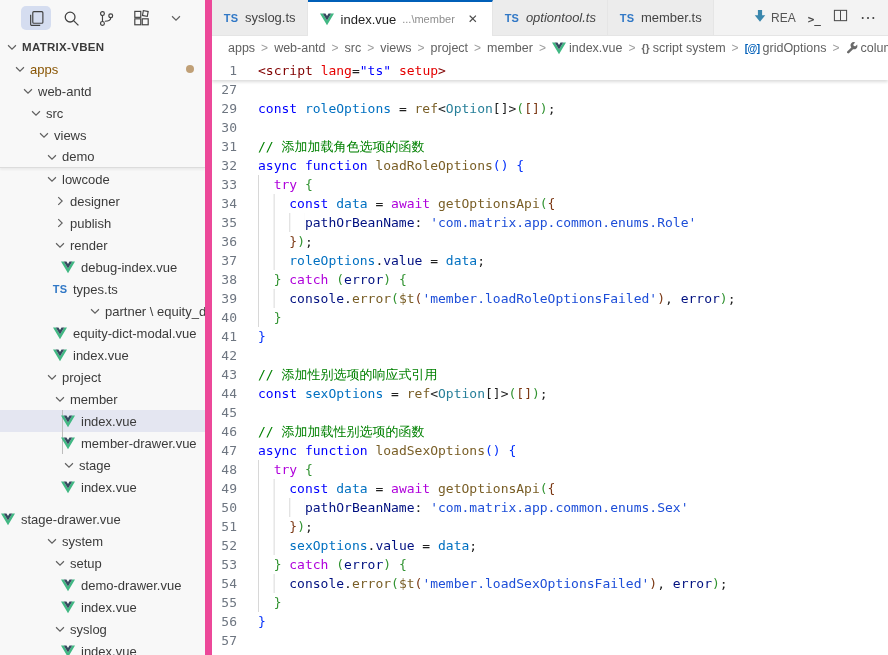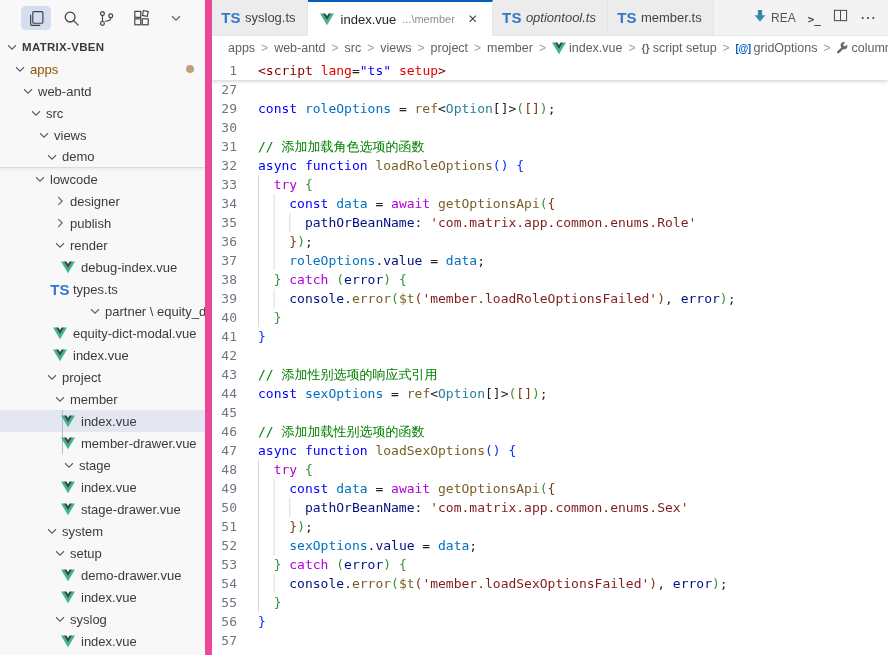--- a/index.html
+++ b/index.html
@@ -16,21 +16,21 @@
   .trow { height:22px; display:flex; align-items:center; position:relative; white-space:nowrap; cursor:pointer; }
   .trow.sel { background:#e4e6f1; }
   .trow.root .tlabel { font-weight:bold; font-size:11.5px; letter-spacing:.3px; }
   .trow.stickyend { border-bottom:1px solid #dcdcdc; box-shadow:0 2px 2px rgba(0,0,0,.05); }
   .trow.guide::before { content:''; position:absolute; left:62px; top:0; bottom:0; width:1px; background:#bdbdbd; }
   .chev { width:16px; height:16px; display:inline-flex; align-items:center; justify-content:center; flex:0 0 16px; }
   .ficon { width:16px; height:16px; display:inline-flex; align-items:center; justify-content:center; flex:0 0 16px; margin-right:3px; position:relative; z-index:1; }
   .tlabel { margin-left:2px; }
   .tlabel.mod { color:#895503; }
   .dot { position:absolute; right:11px; width:8px; height:8px; border-radius:50%; background:#c0a077; }
-  .tsbadge { font-weight:bold; font-size:15px; color:#3178c6; letter-spacing:.2px; }
+  .tsbadge { font-weight:bold; font-size:11px; color:#3178c6; letter-spacing:.2px; }
 
   
   .egroup { flex:1; display:flex; flex-direction:column; min-width:0; }
   .tabbar { height:36px; background:#f3f3f3; display:flex; align-items:stretch; border-bottom:1px solid #e5e5e5; }
   .tab { display:flex; align-items:center; gap:6px; padding:0 11px; background:#ececec; border-right:1px solid #e5e5e5; font-size:13px; color:#444; cursor:pointer; position:relative; }
   .tab .tlab { white-space:nowrap; }
   .tab.preview .tlab { font-style:italic; }
   .tab.active { background:#fff; color:#1f1f1f; border-top:2px solid #005fb8; margin-bottom:-1px; z-index:2; }
   .tab .suffix { font-size:11px; color:#8d8d8d; }
   .tab .x { font-size:12px; color:#4a4a4a; margin-left:4px; padding:1px 3px; border-radius:4px; }
@@ -49,21 +49,21 @@
   
   .code { flex:1; background:#fff; overflow:hidden; font-family:"DejaVu Sans Mono", monospace; font-size:13px; }
   .cl { display:flex; height:19px; line-height:19px; white-space:pre; }
   .ln { width:46px; flex:0 0 46px; text-align:right; padding-right:21px; color:#6e7681; }
   .sticky { position:relative; z-index:3; background:#fff; box-shadow:0 2px 3px rgba(0,0,0,.14); height:20px; padding-top:1px; }
   .indent { display:inline-block; height:100%;
     background:linear-gradient(to right,#d8d8d8 1px,transparent 1px); background-size:2ch 100%; }
   .tk-tag{color:#800000}.tk-attr{color:#e50000}.tk-avl{color:#0000ff}
   .tk-kw{color:#0000ff}.tk-ct{color:#af00db}.tk-fn{color:#795e26}
   .tk-v{color:#001080}.tk-cv{color:#0070c1}.tk-ty{color:#267f99}
-  .tk-s{color:#7f1d1d}.tk-c{color:#008000}
+  .tk-s{color:#1d4ed8}.tk-c{color:#008000}
   .tk-b1{color:#0431fa}.tk-b2{color:#319331}.tk-b3{color:#7b3814}.tk-pl{color:#1f1f1f}
 </style>
 </head>
 <body>
 
 <div class="app">
   <aside class="sidebar">
     <div class="activity" id="activity">
         <span class="abtn active">
           <svg width="17" height="17" viewBox="0 0 16 16" fill="none" stroke="#424242" stroke-width="1.1">
@@ -142,21 +142,21 @@
           <span class="tlabel">views</span>
         </div>
         <div class="trow stickyend" style="padding-left: 44px;">
           <span class="chev">
             <svg width="14" height="14" viewBox="0 0 16 16" fill="none" stroke="#5f5f5f" stroke-width="1.3">
               <path d="M3.5 6l4.5 4.5L12.5 6"></path>
             </svg>
           </span>
           <span class="tlabel">demo</span>
         </div>
-        <div class="trow" style="padding-left: 32px;">
+        <div class="trow" style="padding-left: 44px;">
           <span class="chev">
             <svg width="14" height="14" viewBox="0 0 16 16" fill="none" stroke="#5f5f5f" stroke-width="1.3">
               <path d="M3.5 6l4.5 4.5L12.5 6"></path>
             </svg>
           </span>
           <span class="tlabel">lowcode</span>
         </div>
         <div class="trow" style="padding-left: 52px;">
           <span class="chev">
             <svg width="14" height="14" viewBox="0 0 16 16" fill="none" stroke="#5f5f5f" stroke-width="1.3">
@@ -266,21 +266,21 @@
         </div>
         <div class="trow" style="padding-left: 60px;">
           <span class="ficon">
             <svg width="14" height="13" viewBox="0 0 24 21">
               <path d="M0 0l12 20.5L24 0h-4.8L12 12.2 4.7 0z" fill="#41b883"></path>
               <path d="M4.7 0L12 12.2 19.2 0h-4.6L12 4.3 9.3 0z" fill="#35495e"></path>
             </svg>
           </span>
           <span class="tlabel">index.vue</span>
         </div>
-        <div class="trow" style="padding-left: 60px;">
+        <div class="trow" style=" margin-top: 10px;">
           <span class="ficon">
             <svg width="14" height="13" viewBox="0 0 24 21">
               <path d="M0 0l12 20.5L24 0h-4.8L12 12.2 4.7 0z" fill="#41b883"></path>
               <path d="M4.7 0L12 12.2 19.2 0h-4.6L12 4.3 9.3 0z" fill="#35495e"></path>
             </svg>
           </span>
           <span class="tlabel">stage-drawer.vue</span>
         </div>
         <div class="trow" style="padding-left: 44px;">
           <span class="chev">
@@ -419,21 +419,21 @@
               <path d="M4.7 0L12 12.2 19.2 0h-4.6L12 4.3 9.3 0z" fill="#35495e"></path>
             </svg>
           </span>
           <span>index.vue</span>
         </span>
         <span class="bcsep">&gt;</span>
         <span class="bcitem">
           <span style="display:inline-flex;align-items:center">
             <span class="bcico">{}</span>
           </span>
-          <span>script setup</span>
+          <span>script system</span>
         </span>
         <span class="bcsep">&gt;</span>
         <span class="bcitem">
           <span style="display:inline-flex;align-items:center">
             <span class="fieldico">[@]</span>
           </span>
           <span>gridOptions</span>
         </span>
         <span class="bcsep">&gt;</span>
         <span class="bcitem">

